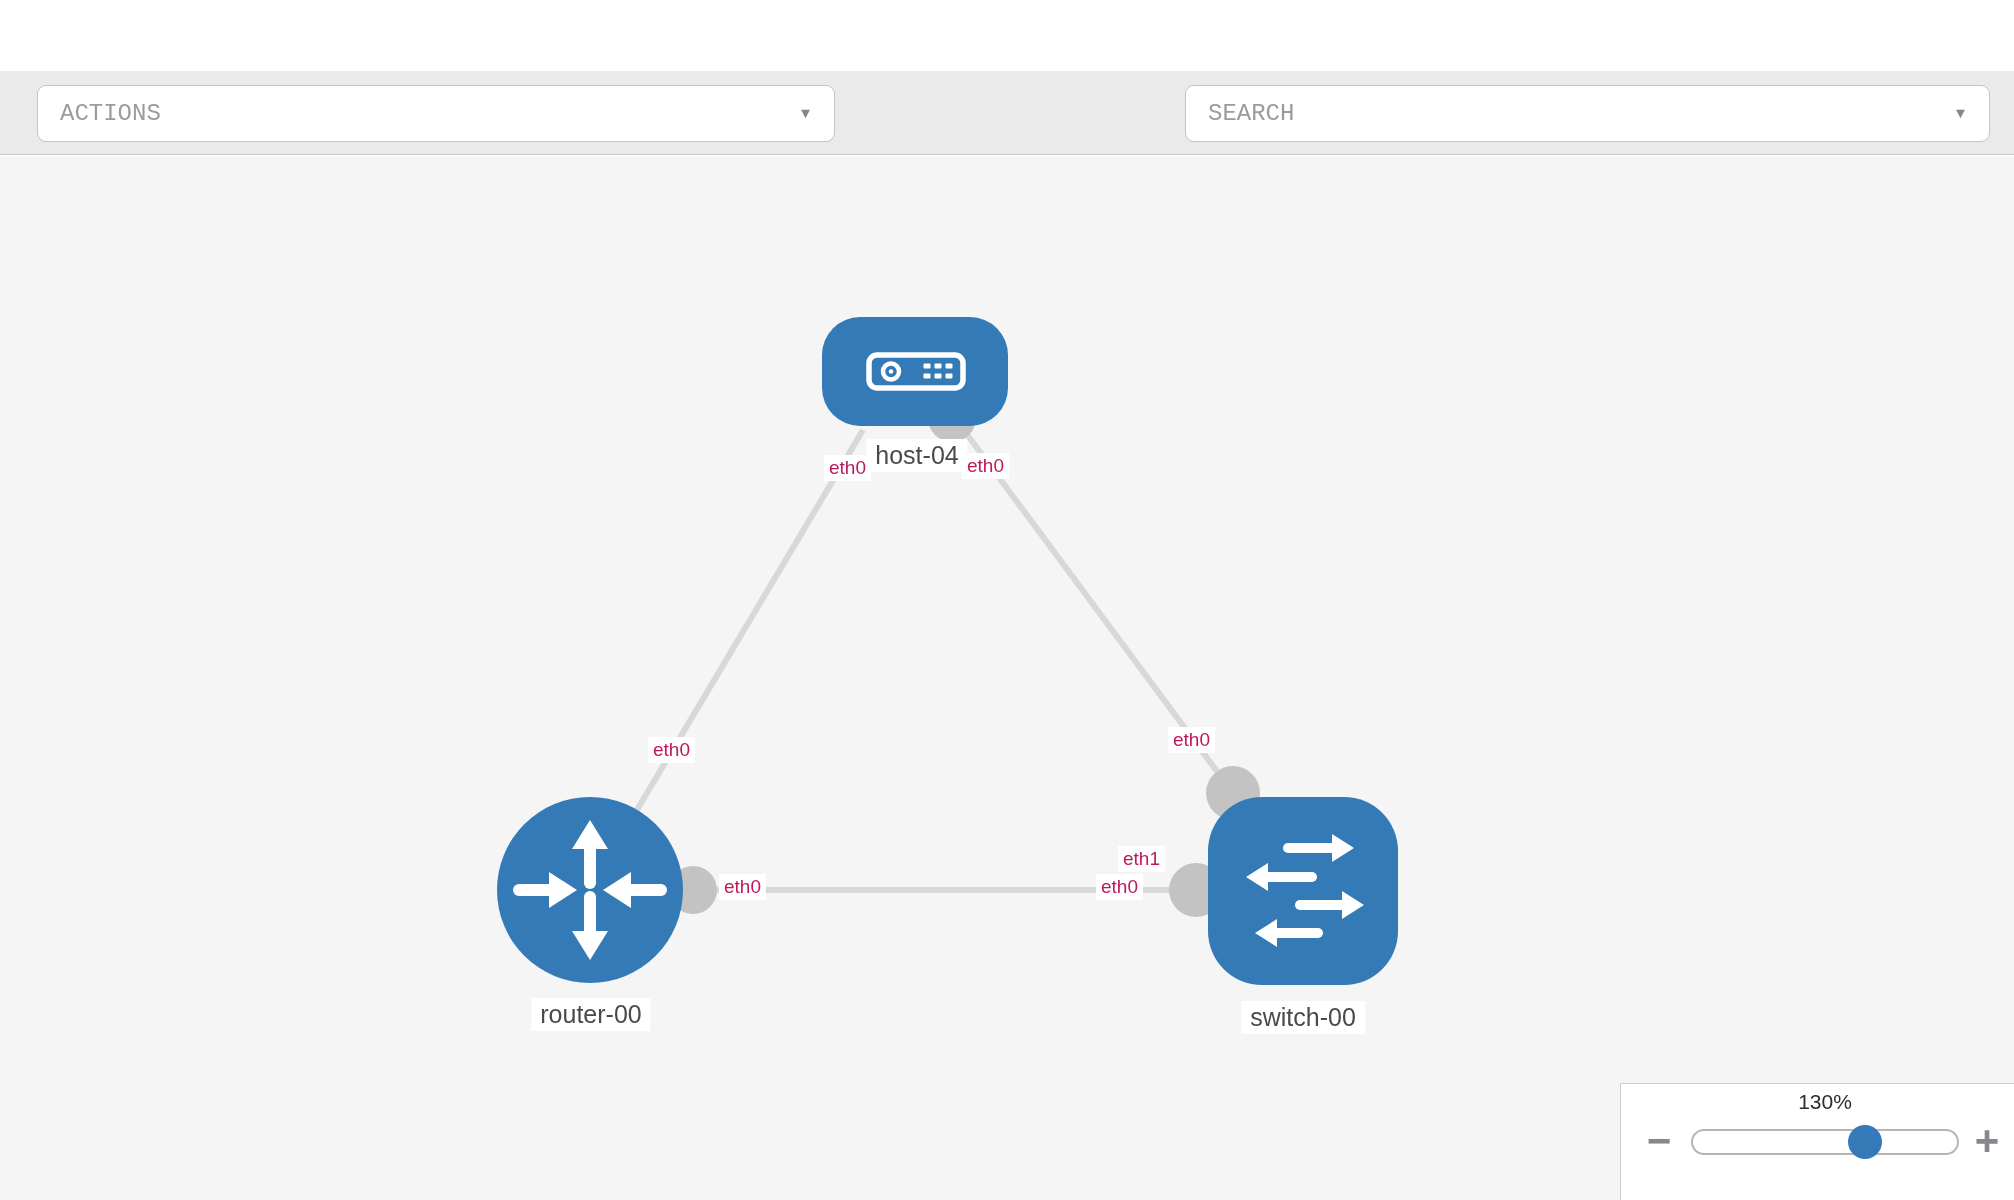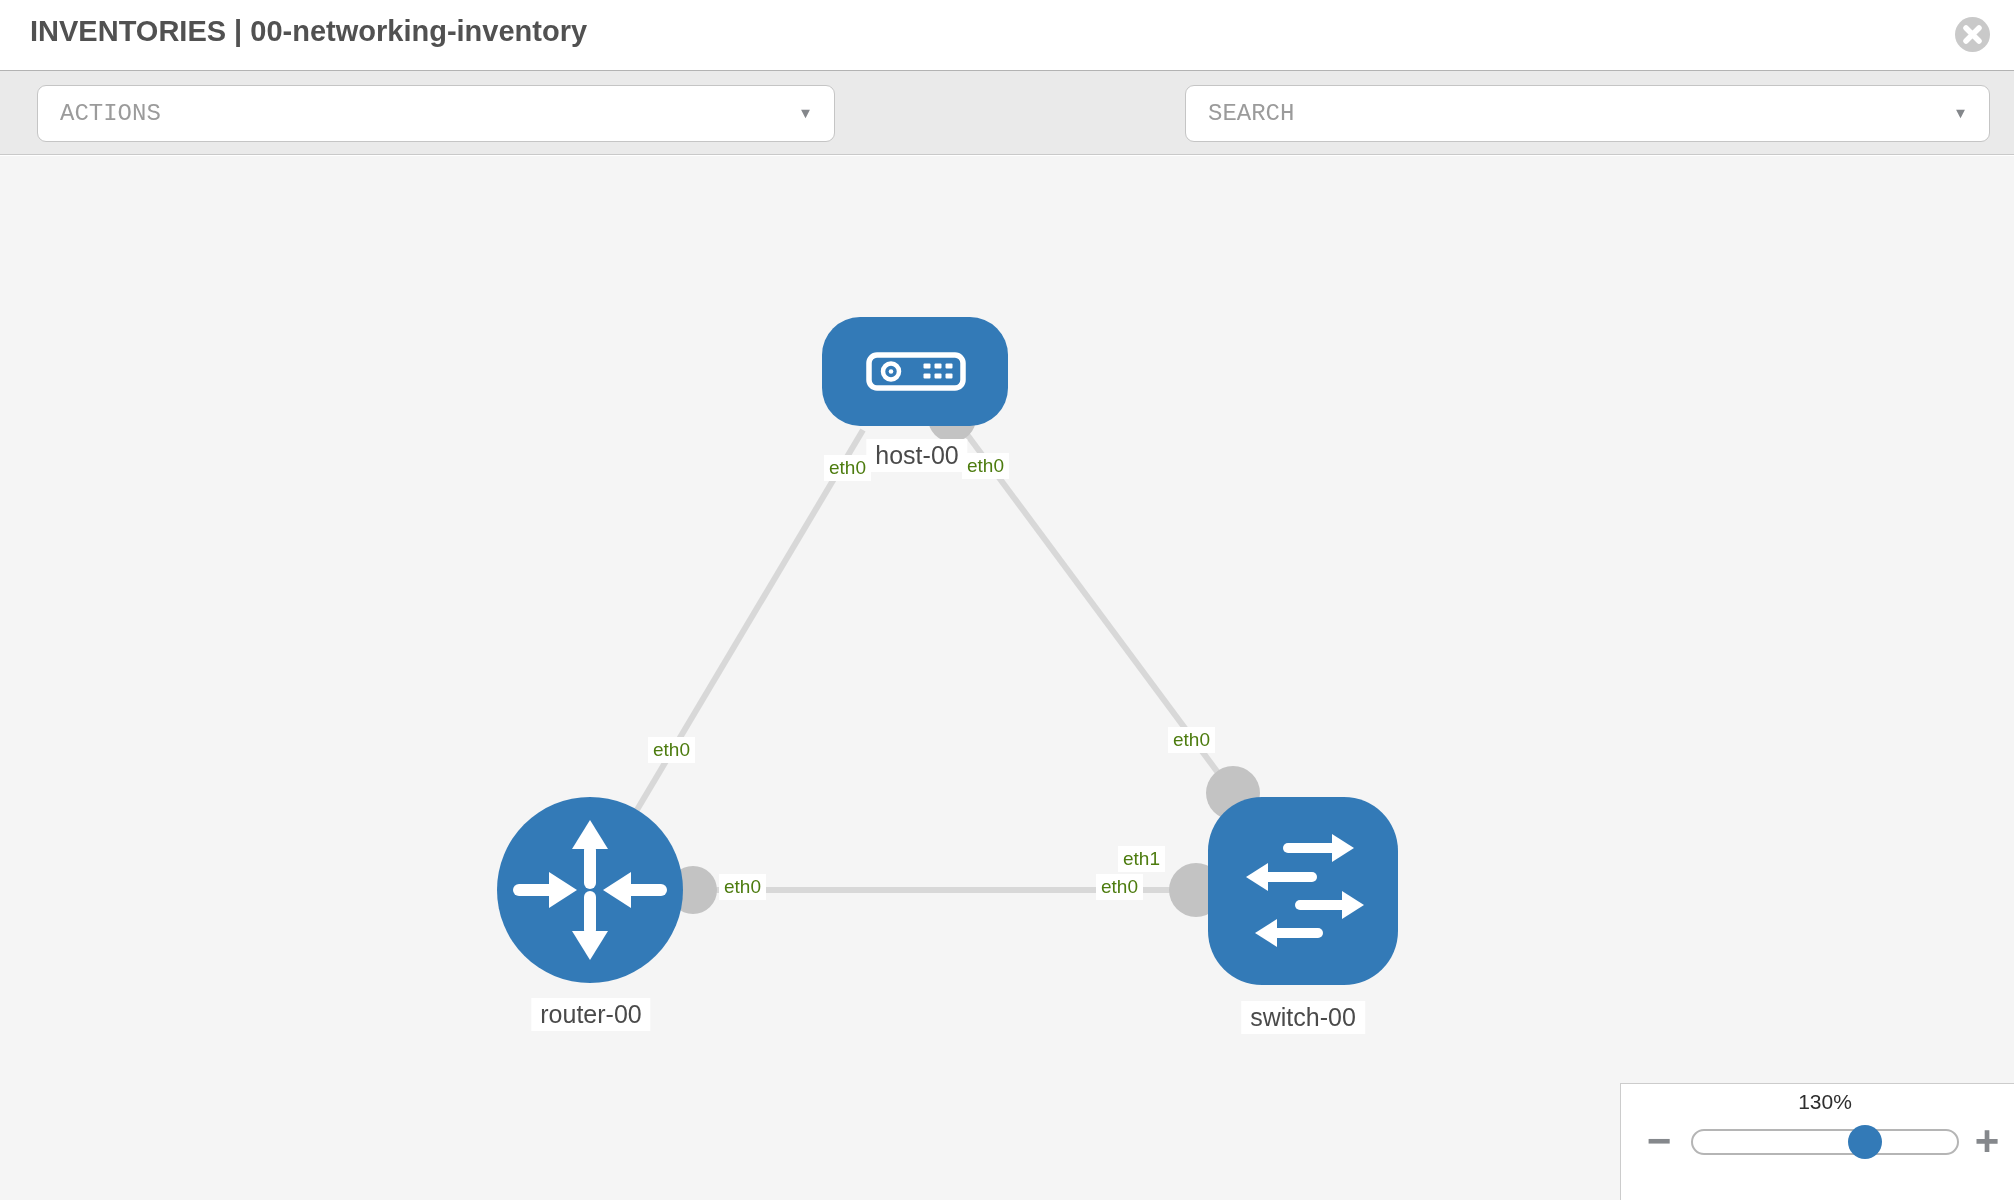--- a/index.html
+++ b/index.html
@@ -25,21 +25,21 @@
   .actions-box { left:37px; width:798px; }
   .search-box { left:1185px; width:805px; }
   .tool-icon { position:absolute; top:96px; width:36px; height:36px; cursor:pointer; }
   .wrench-icon { left:1049px; }
   .key-icon { left:1119px; }
 
   
   .canvas { position:absolute; left:0; top:156px; width:2014px; height:1044px; background:#f5f5f5; }
   .canvas svg.topo { position:absolute; left:0; top:0; }
 
-  .port-label { position:absolute; background:#ffffff; color:#4d7c0f; font-size:19px;
+  .port-label { position:absolute; background:#ffffff; color:#be185d; font-size:19px;
                 line-height:1.15; padding:2px 5px; white-space:nowrap; }
   .node-label { position:absolute; background:#ffffff; color:#4a4a4a; font-size:25px;
                 line-height:1.15; padding:2px 9px; white-space:nowrap;
                 transform:translateX(-50%); z-index:3; }
   .pl-host-left   { left:824px;  top:299px; z-index:2; }
   .pl-host-right  { left:962px;  top:297px; z-index:2; }
   .pl-link-router { left:648px;  top:581px; }
   .pl-link-switch { left:1168px; top:571px; }
   .pl-horiz-left  { left:719px;  top:718px; }
   .pl-horiz-eth0  { left:1096px; top:718px; z-index:1; }
@@ -61,29 +61,20 @@
   .zoom-track { position:absolute; left:70px; top:45px; width:268px; height:26px;
                 background:#fff; border:2px solid #b5b5b5; border-radius:14px; cursor:pointer; }
   .zoom-handle { position:absolute; left:155px; top:-6px; width:34px; height:34px;
                  border-radius:50%; background:#337ab7; cursor:grab; }
 </style>
 </head>
 <body>
 
 <div id="app">
 
-  <div class="header">
-    <div class="page-title">INVENTORIES | 00-networking-inventory</div>
-    <div class="close-btn">
-      <svg width="35" height="35">
-        <circle cx="17.5" cy="17.5" r="17.5" fill="#c9c9c9"></circle>
-        <path d="M11 11 L24 24 M24 11 L11 24" stroke="#ffffff" stroke-width="5.5" stroke-linecap="round"></path>
-      </svg>
-    </div>
-  </div>
 
   <div class="toolbar">
     <div class="select-box actions-box">
       <div class="select-label">ACTIONS</div>
       <div class="caret">▼</div>
     </div>
 
     <div class="tool-icon wrench-icon">
       <svg viewBox="0 0 24 24" width="36" height="36">
         <path fill="#8b9196" d="M22.4 5.9c-.1-.3-.5-.4-.7-.2l-3 3-2.3-.6-.6-2.3 3-3c.2-.2.1-.6-.2-.7-1.9-.5-4 0-5.4 1.5-1.5 1.5-1.9 3.6-1.3 5.5L4.6 16.4c-1.3 1.3-1.3 3.3 0 4.6 1.3 1.3 3.3 1.3 4.6 0l7.3-7.3c1.9.6 4 .1 5.5-1.3 1.4-1.5 1.9-3.6 1.4-5.7z"></path>
@@ -174,21 +165,21 @@
     </svg>
 
     <div class="port-label pl-host-left">eth0</div>
     <div class="port-label pl-host-right">eth0</div>
     <div class="port-label pl-link-router">eth0</div>
     <div class="port-label pl-link-switch">eth0</div>
     <div class="port-label pl-horiz-left">eth0</div>
     <div class="port-label pl-horiz-eth0">eth0</div>
     <div class="port-label pl-horiz-eth1">eth1</div>
 
-    <div class="node-label nl-host">host-00</div>
+    <div class="node-label nl-host">host-04</div>
     <div class="node-label nl-router">router-00</div>
     <div class="node-label nl-switch">switch-00</div>
   </div>
 
   <div class="zoom-panel">
     <div class="zoom-level">130%</div>
     <div class="zoom-minus">−</div>
     <div class="zoom-track">
       <div class="zoom-handle"></div>
     </div>

